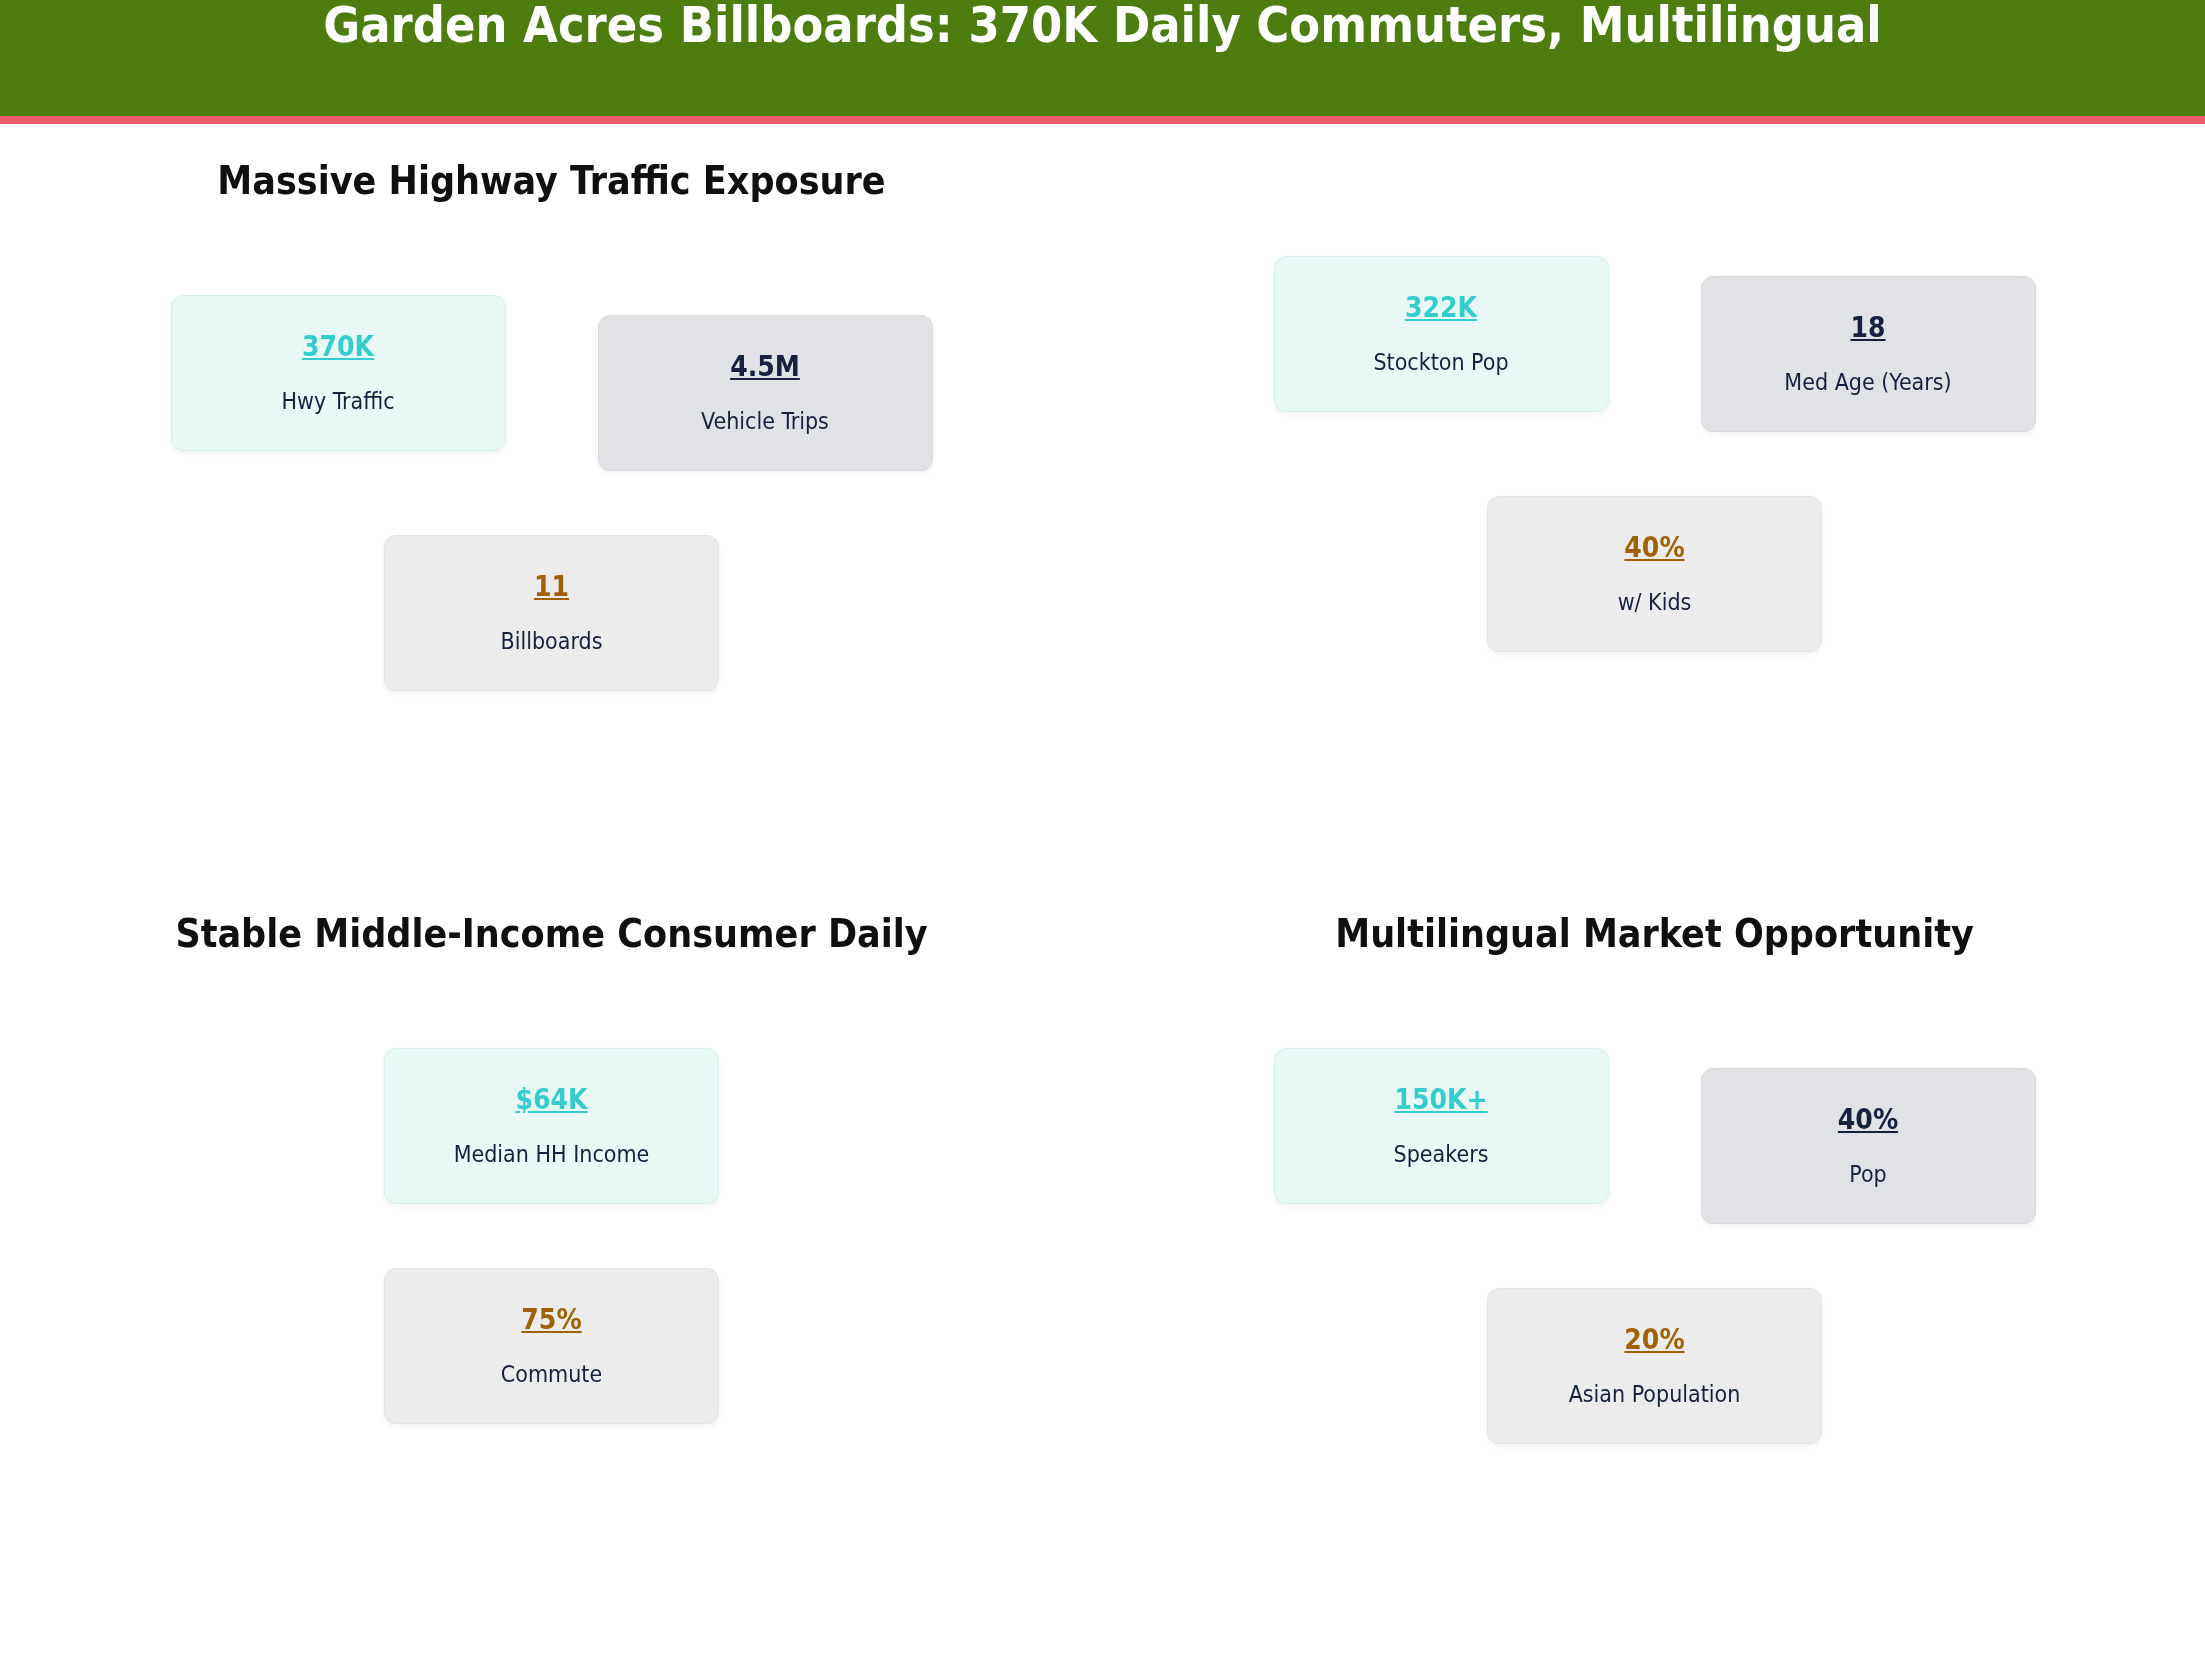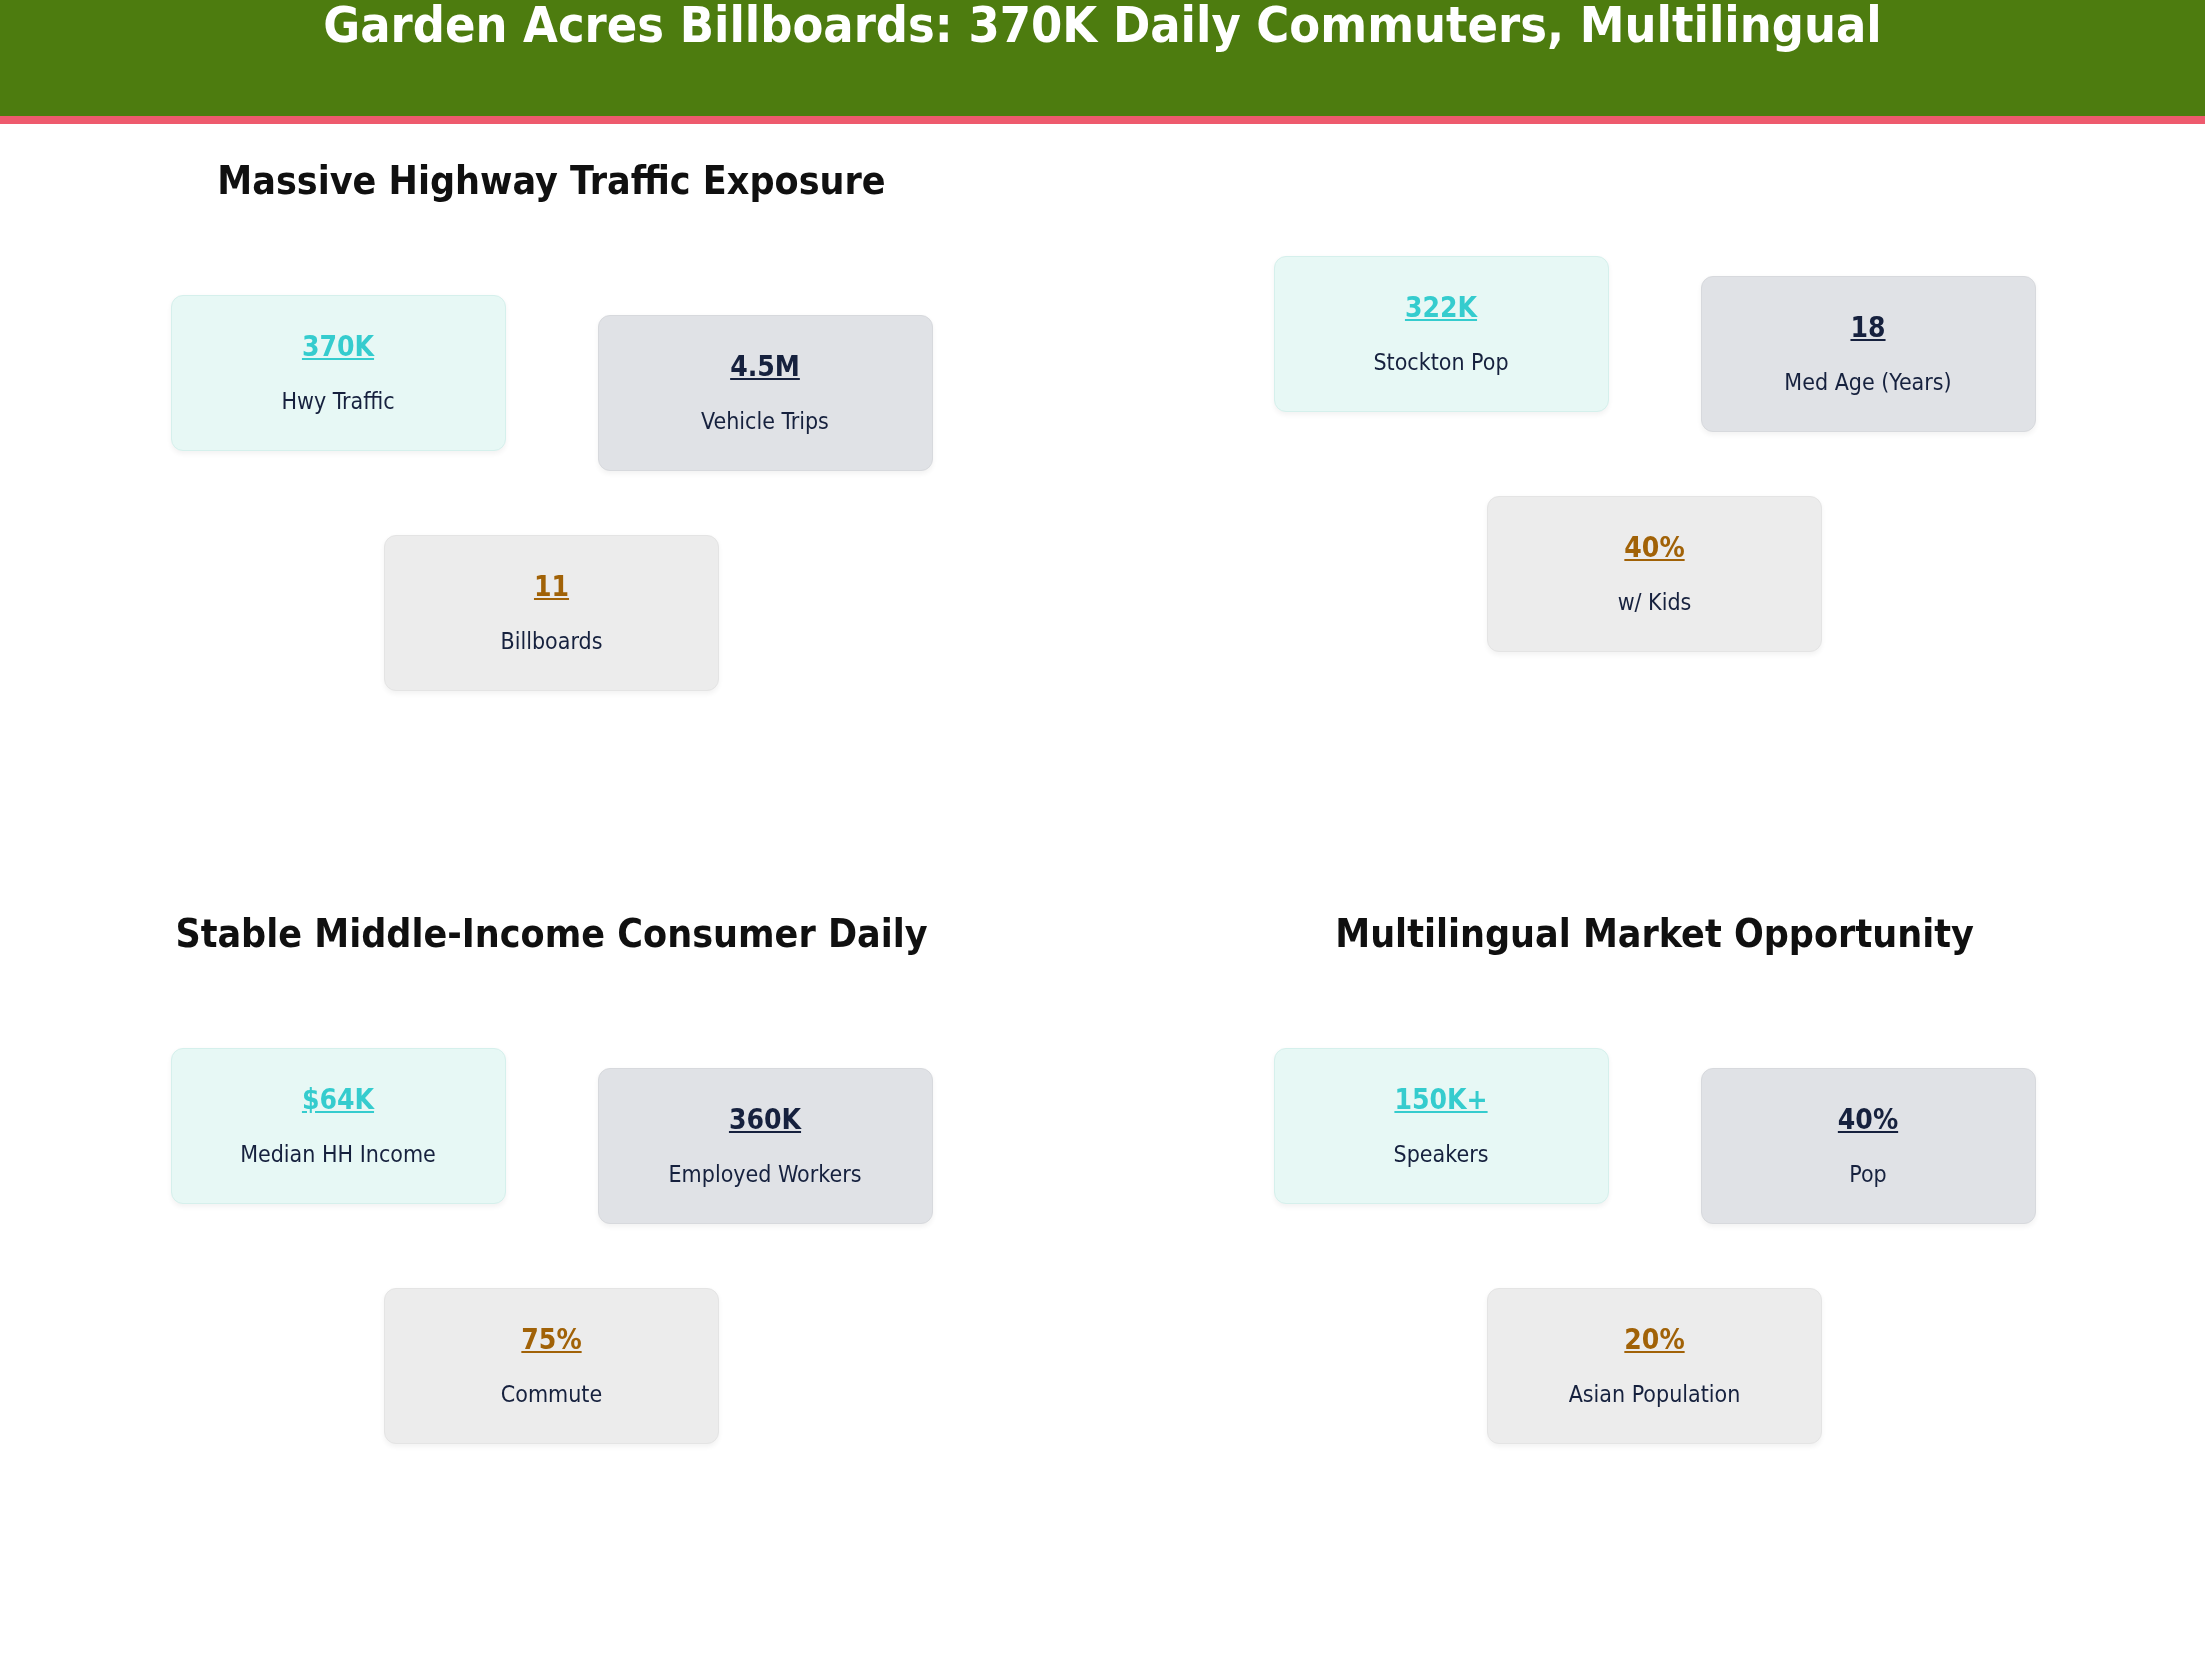--- a/index.html
+++ b/index.html
@@ -182,24 +182,20 @@
   </div>
 
   <div class="quadrant">
     <h2 class="section-title">Stable Middle-Income Consumer Daily</h2>
     <div class="card-rows">
       <div class="card-row">
         <div class="metric-card card-primary">
           <div class="value">$64K</div>
           <div class="label">Median HH Income</div>
         </div>
-        <div class="metric-card card-secondary">
-          <div class="value">360K</div>
-          <div class="label">Employed Workers</div>
-        </div>
       </div>
       <div class="card-row second">
         <div class="metric-card card-tertiary">
           <div class="value">75%</div>
           <div class="label">Commute</div>
         </div>
       </div>
     </div>
   </div>
 

